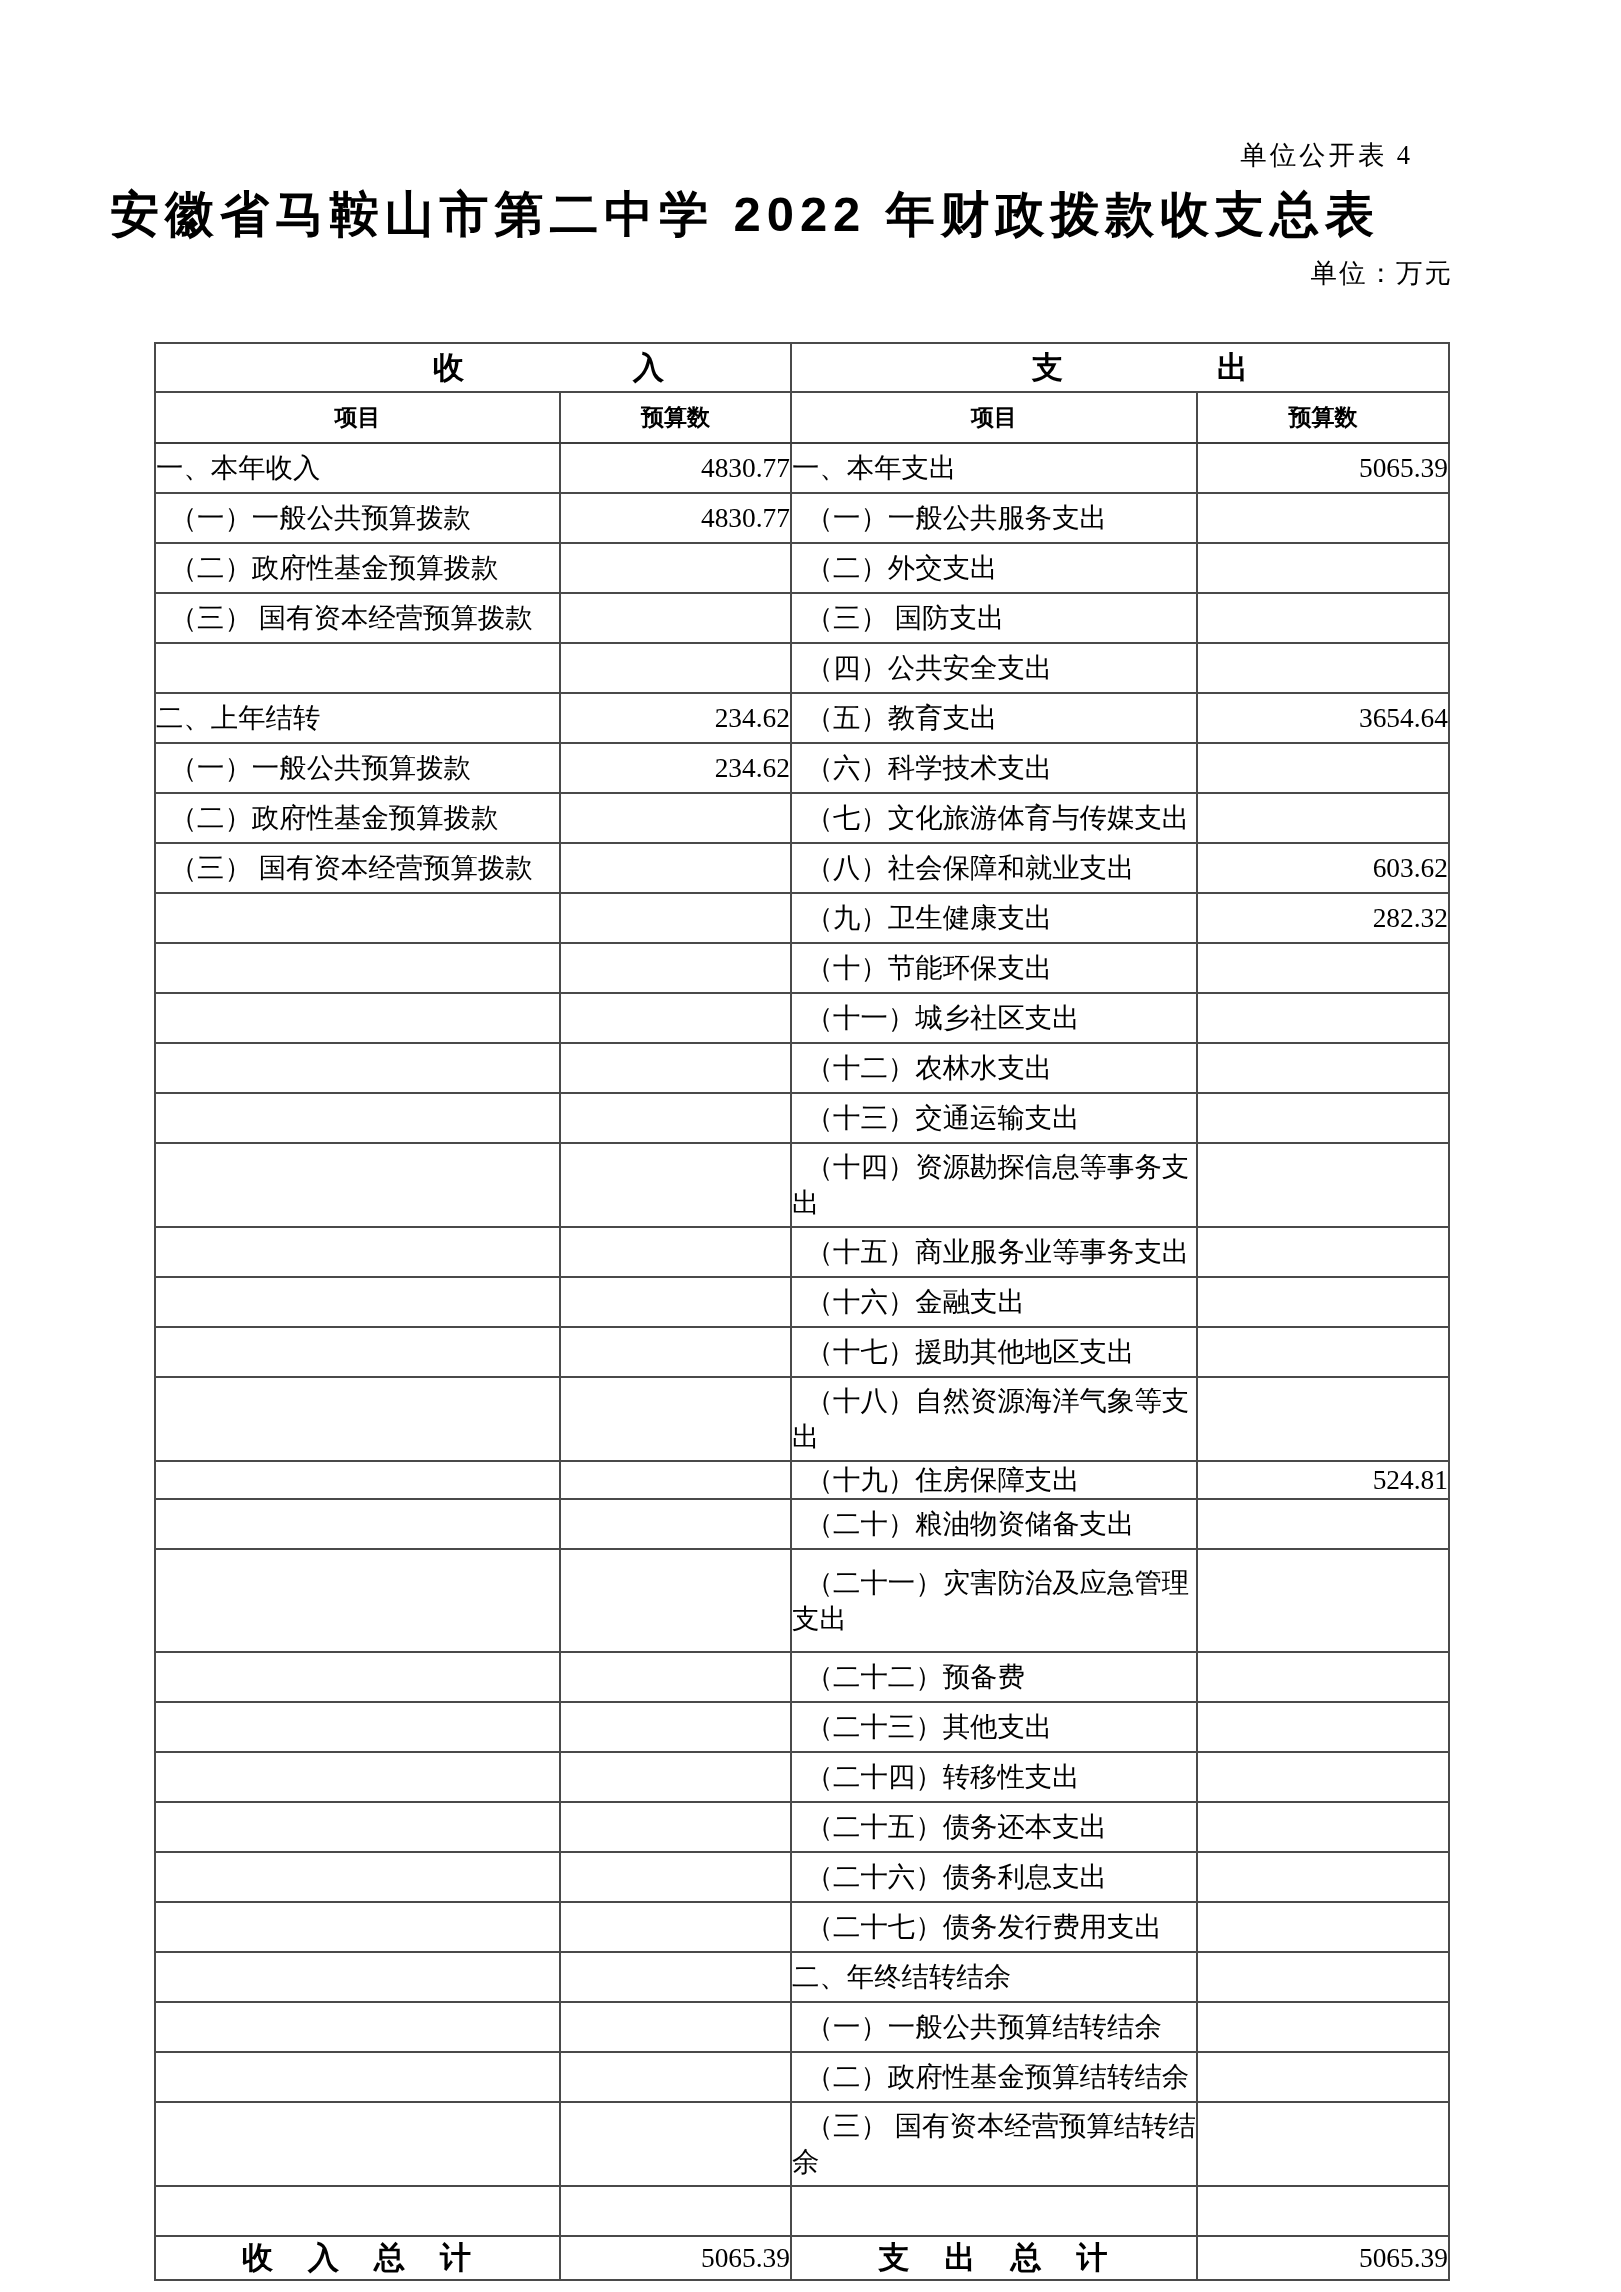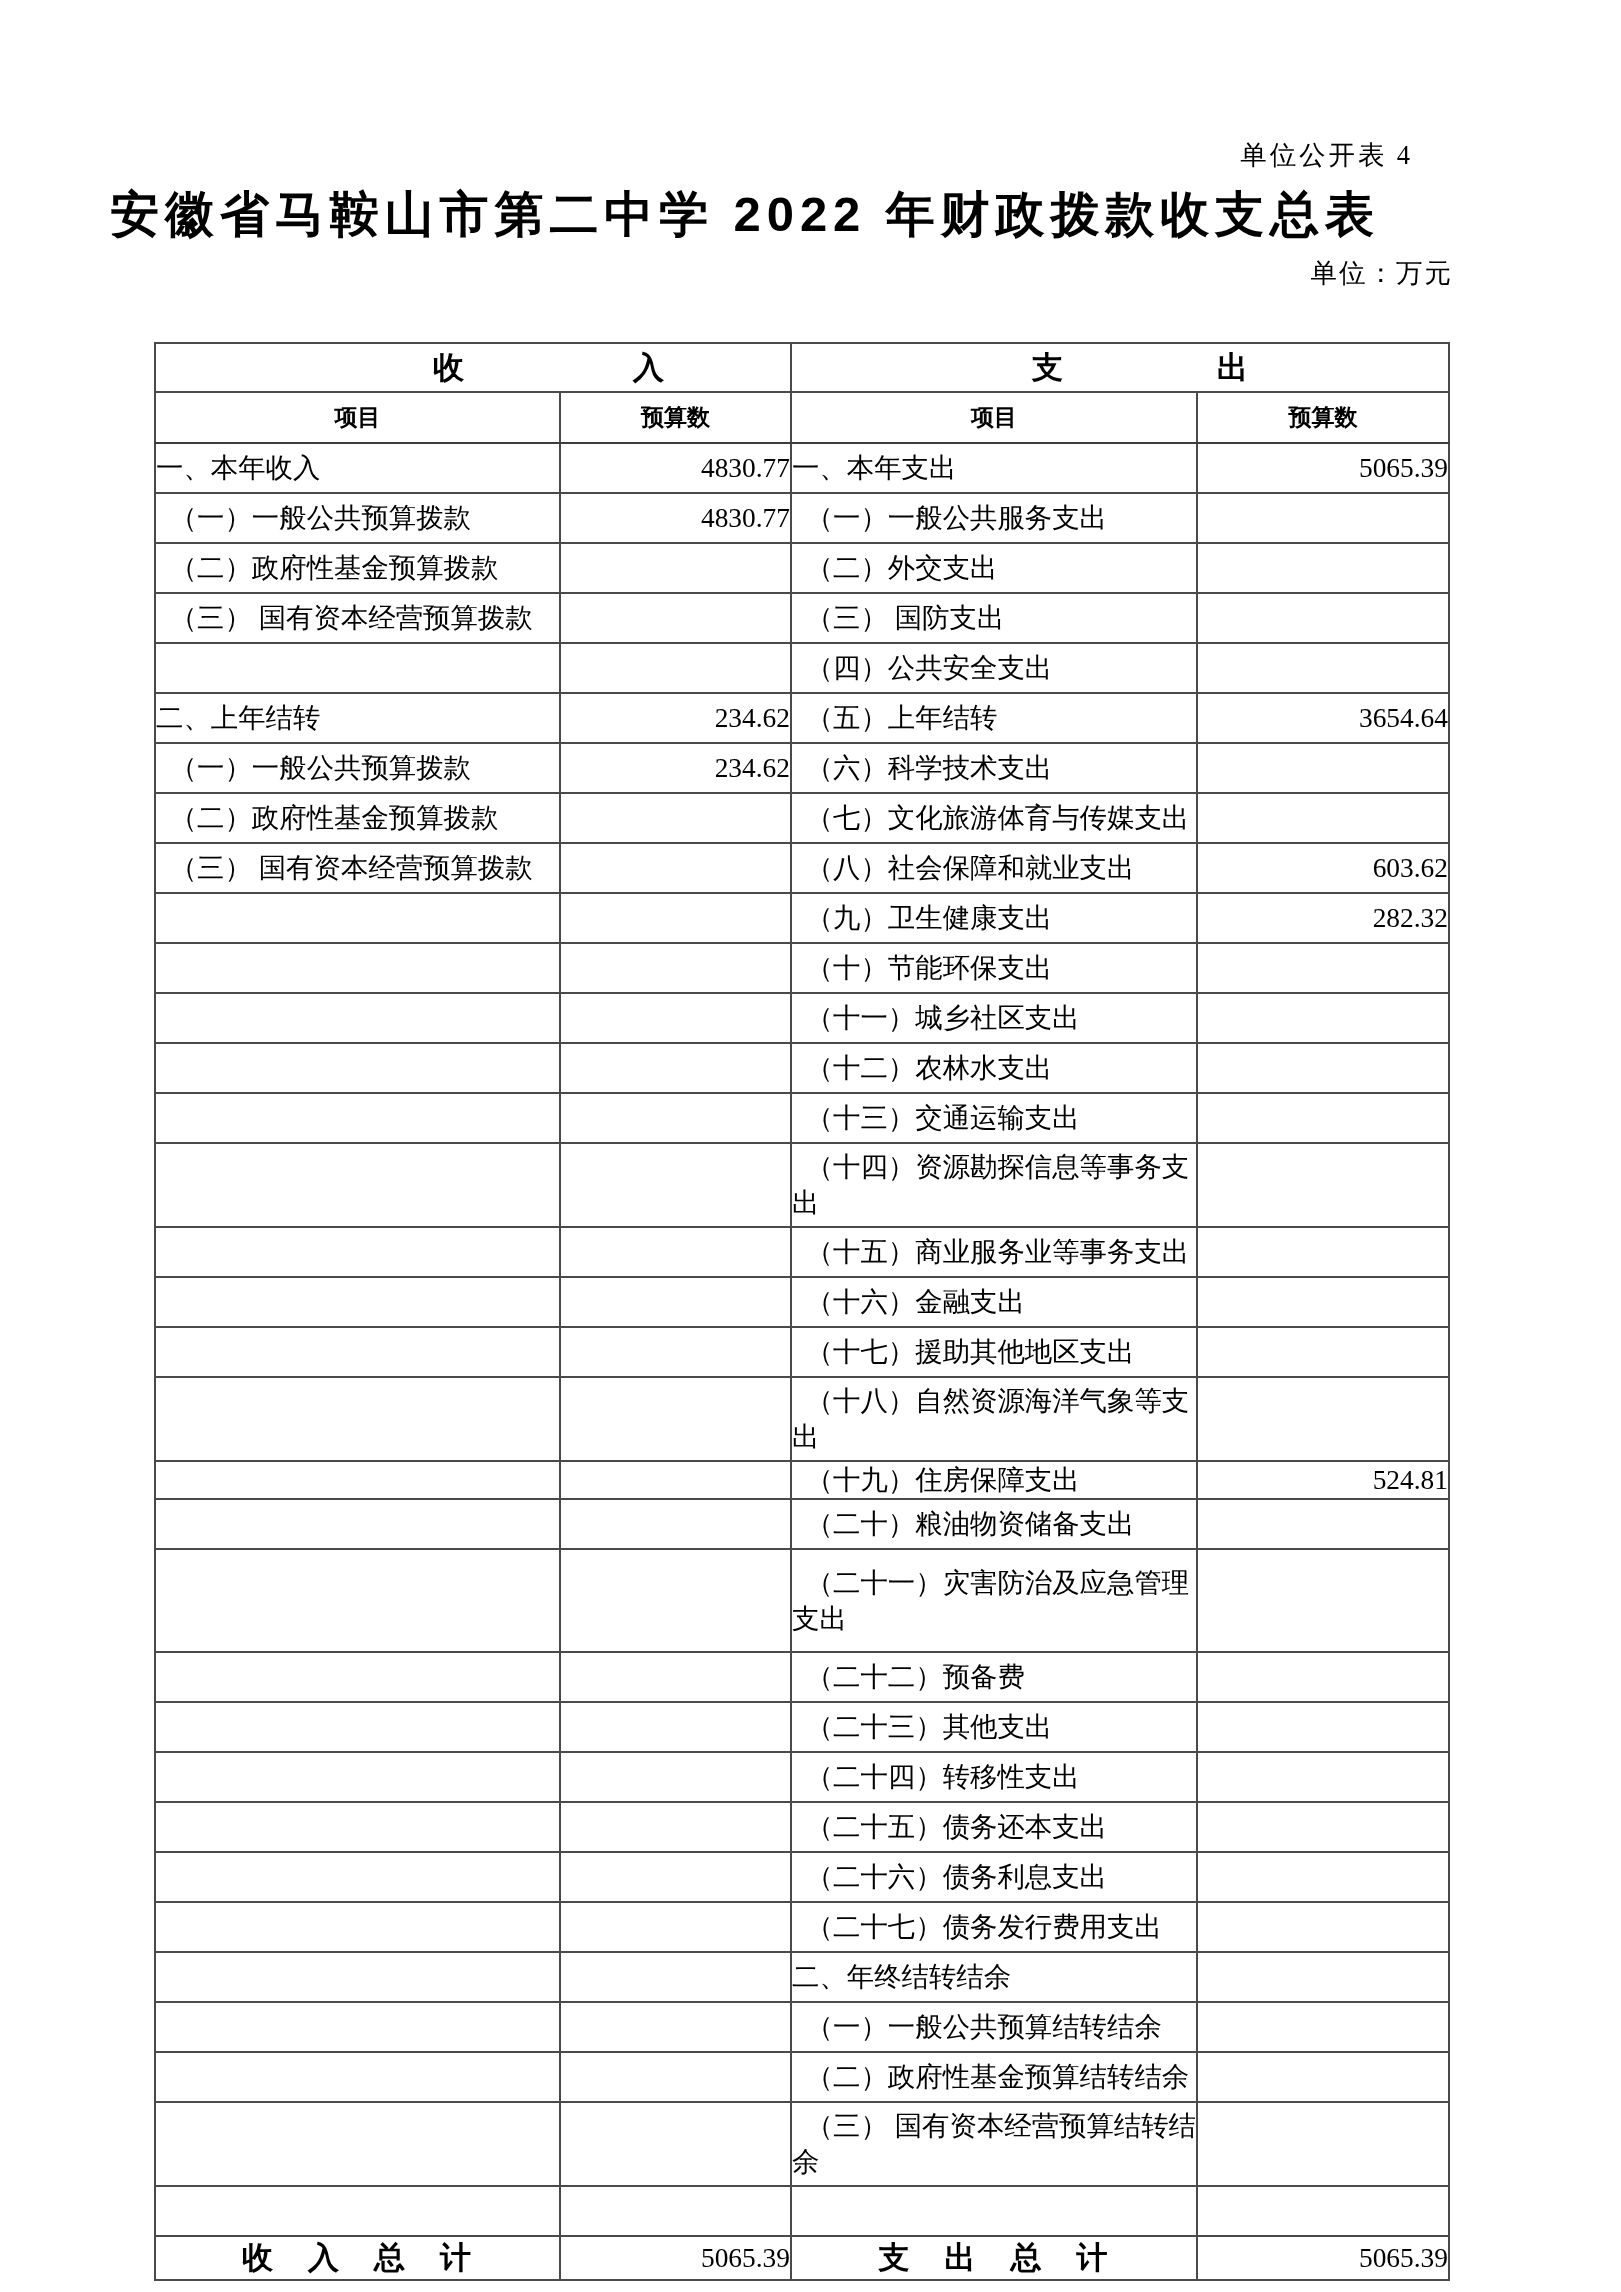--- a/index.html
+++ b/index.html
@@ -135,21 +135,21 @@
         </tr>
         <tr style="height: 50px;">
           <td class="item"></td>
           <td class="num"></td>
           <td class="item sub">（四）公共安全支出</td>
           <td class="num"></td>
         </tr>
         <tr style="height: 50px;">
           <td class="item">二、上年结转</td>
           <td class="num">234.62</td>
-          <td class="item sub">（五）上年结转</td>
+          <td class="item sub">（五）教育支出</td>
           <td class="num">3654.64</td>
         </tr>
         <tr style="height: 50px;">
           <td class="item sub">（一）一般公共预算拨款</td>
           <td class="num">234.62</td>
           <td class="item sub">（六）科学技术支出</td>
           <td class="num"></td>
         </tr>
         <tr style="height: 50px;">
           <td class="item sub">（二）政府性基金预算拨款</td>

